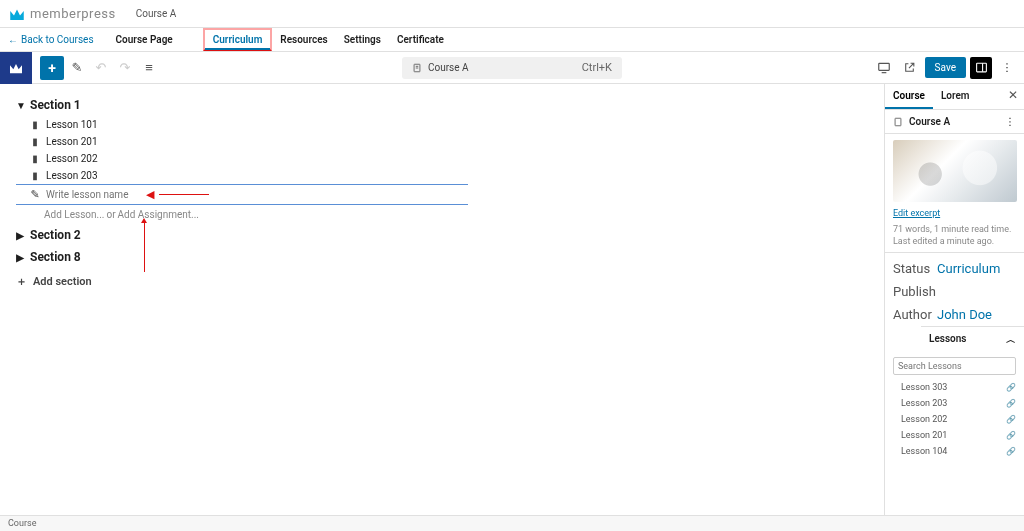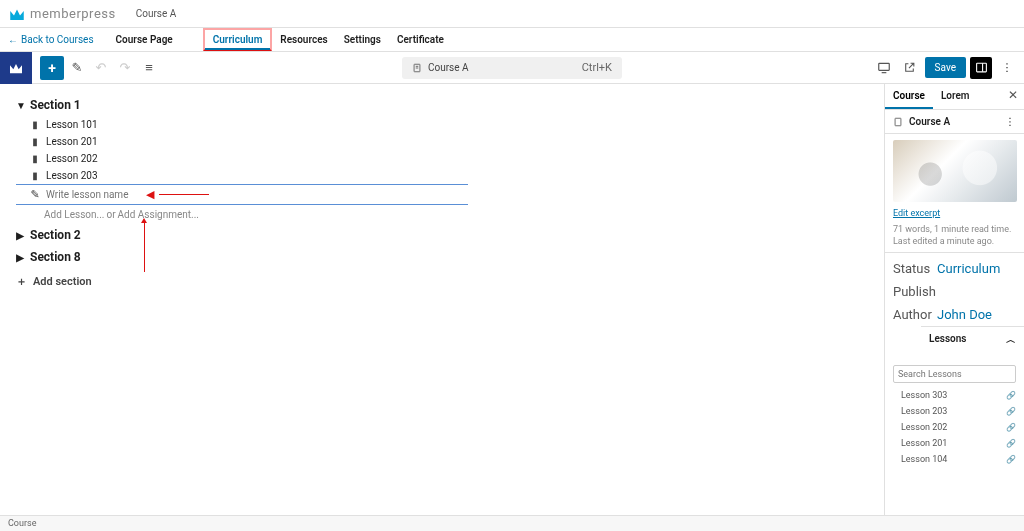--- a/index.html
+++ b/index.html
@@ -71,21 +71,21 @@
      radial-gradient(circle at 70% 45%, rgba(255,255,255,0.5) 0 18%, transparent 19%); }
   .sb-desc { font-size:9px; color:#555; padding:0 8px 4px; line-height:1.3; }
   .sb-link { color:#0073aa; font-size:9px; padding:0 8px 6px; display:block; text-decoration:underline; cursor:pointer; }
   .sb-meta { font-size:9px; color:#888; padding:0 8px 2px; }
   .sb-divider { height:1px; background:#e0e0e0; margin:4px 0; }
   .sb-kv { display:flex; padding:4px 8px; font-size:13px; }
   .sb-kv .k { flex:0 0 44px; color:#555; }
   .sb-kv .v { color:#0073aa; flex:1; }
   .sb-panel-head { display:flex; align-items:flex-start; justify-content:space-between; padding:6px 8px; font-size:10px; font-weight:600; border-top:1px solid #e0e0e0; cursor:pointer;margin-left:36px; }
   .sb-search { margin:4px 8px; }
-  .sb-search input { width:100%; font-size:9px; padding:3px 4px; border:1px solid #ccc; border-radius:2px;margin-top:8px; }
+  .sb-search input { width:100%; font-size:9px; padding:3px 4px; border:1px solid #ccc; border-radius:2px; }
   .sb-lesson-item { display:flex; align-items:flex-end; justify-content:space-between; padding:3px 8px 3px 16px; font-size:9px; color:#555; }
   .sb-lesson-item .link-icon { color:#888; font-size:8px; }
 
   
   .footer { position:absolute; bottom:0; left:0; right:0; height:16px; background:#f7f7f7; border-top:1px solid #e0e0e0; font-size:9px; color:#666; padding:2px 8px; }
 
   svg.doc-icon { width:10px; height:10px; }
 </style>
 </head>
 <body>

